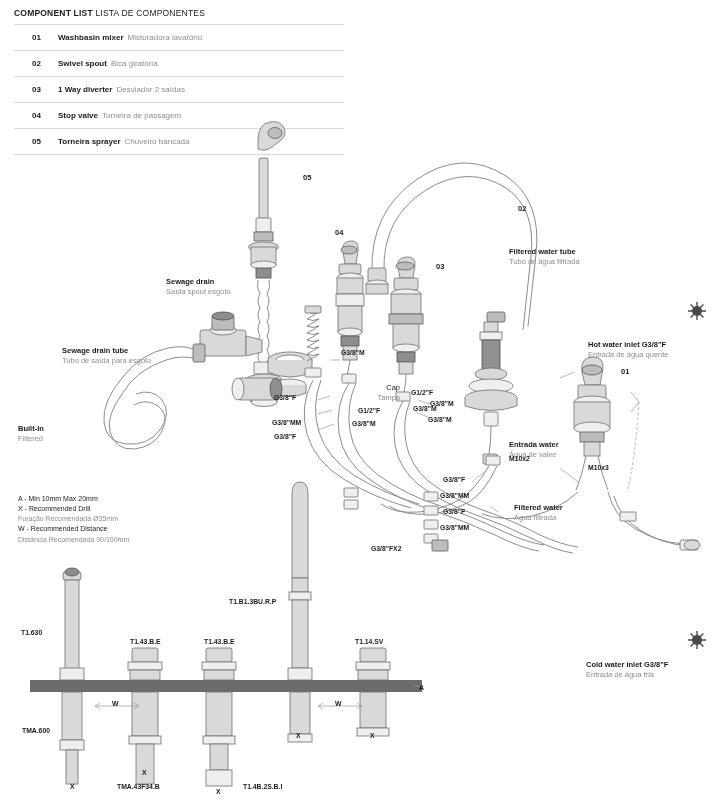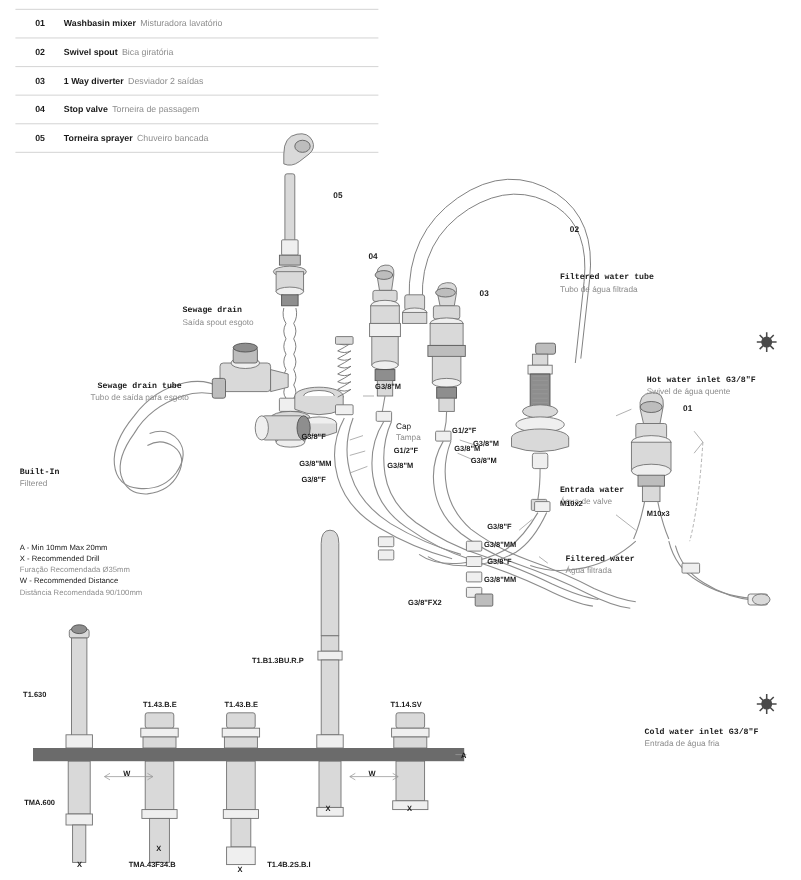--- a/index.html
+++ b/index.html
@@ -10,21 +10,21 @@
   #component-list{left:14px;top:8px;width:330px;}
   .cl-title{font-size:8.5px;font-weight:bold;letter-spacing:.2px;margin-bottom:6px;}
   .cl-title .sub{font-weight:normal;}
   .cl-table{border-top:1px solid #d8d8d8;}
   .cl-row{display:flex;align-items:center;height:25px;border-bottom:1px solid #d8d8d8;padding-left:18px;font-size:8px;}
   .cl-num{font-weight:bold;width:26px;}
   .cl-en{font-weight:bold;margin-right:4px;}
   .cl-pt{color:#8d8d8d;}
   
   .lbl{font-size:7.5px;line-height:1.35;}
-  .lbl b{font-weight:bold;font-family:Liberation Mono, monospace;}
+  .lbl b{font-weight:bold;}
   .lbl .pt{color:#8d8d8d;}
   .code{font-size:6.8px;font-weight:bold;}
   .tag{font-size:7.5px;font-weight:bold;}
   .note{font-size:7px;line-height:1.45;}
   .note .pt{color:#8d8d8d;}
   svg{display:block;}
   #art{position:absolute;left:0;top:0;width:728px;height:800px;pointer-events:none;}
   .ln{stroke:#9a9a9a;stroke-width:.7;fill:none;}
   .ln2{stroke:#6f6f6f;stroke-width:.8;fill:none;}
   .hose{stroke:#8c8c8c;stroke-width:1;fill:none;}
@@ -33,20 +33,24 @@
   .mt2{fill:#efefef;stroke:#6f6f6f;stroke-width:.8;}
   .mtd{fill:#bdbdbd;stroke:#5d5d5d;stroke-width:.8;}
   .dk{fill:#8e8e8e;stroke:#4f4f4f;stroke-width:.8;}
   .wt{fill:#ffffff;stroke:#6f6f6f;stroke-width:.8;}
   .dash{stroke:#9a9a9a;stroke-width:.7;fill:none;stroke-dasharray:3 2;}
 </style>
 </head>
 <body>
 
 <div class="abs" id="component-list">
+  <div class="cl-title">
+    <span>COMPONENT LIST</span>
+    <span class="sub">LISTA DE COMPONENTES</span>
+  </div>
   <div class="cl-table">
     <div class="cl-row">
       <span class="cl-num">01</span>
       <span class="cl-en">Washbasin mixer</span>
       <span class="cl-pt">Misturadora lavatório</span>
     </div>
     <div class="cl-row">
       <span class="cl-num">02</span>
       <span class="cl-en">Swivel spout</span>
       <span class="cl-pt">Bica giratória</span>
@@ -291,51 +295,51 @@
 <div class="abs tag" style="left:518px;top:204px;">02</div>
 <div class="abs tag" style="left:335px;top:228px;">04</div>
 <div class="abs tag" style="left:436px;top:262px;">03</div>
 <div class="abs tag" style="left:621px;top:367px;">01</div>
 
 <div class="abs lbl" style="left:166px;top:277px;width:120px;">
   <b>Sewage  drain</b><br>
   <span class="pt">Saída spout esgoto</span>
 </div>
 
-<div class="abs lbl" style="left:62px;top:346px;width:130px;text-align:center;">
+<div class="abs lbl" style="left:62px;top:346px;width:130px;text-align:left;">
   <b>Sewage  drain tube</b><br>
   <span class="pt">Tubo de saída para esgoto</span>
 </div>
 
 <div class="abs lbl" style="left:509px;top:247px;width:120px;">
   <b>Filtered water tube</b><br>
   <span class="pt">Tubo de água filtrada</span>
 </div>
 
 <div class="abs lbl" style="left:588px;top:340px;width:130px;">
   <b>Hot water inlet G3/8"F</b><br>
-  <span class="pt">Swivel de água quente</span>
+  <span class="pt">Entrada de água quente</span>
 </div>
 
 <div class="abs lbl" style="left:586px;top:660px;width:135px;">
   <b>Cold water inlet G3/8"F</b><br>
   <span class="pt">Entrada de água fria</span>
 </div>
 
 <div class="abs lbl" style="left:509px;top:440px;width:110px;">
   <b>Entrada water</b><br>
   <span class="pt">Água de valve</span>
 </div>
 
 <div class="abs lbl" style="left:514px;top:503px;width:110px;">
   <b>Filtered water</b><br>
   <span class="pt">Água filtrada</span>
 </div>
 
-<div class="abs lbl" style="left:360px;top:383px;width:40px;">
+<div class="abs lbl" style="left:360px;top:383px;width:40px;text-align:right;">
   <span>Cap</span><br>
   <span class="pt">Tampa</span>
 </div>
 
 <div class="abs lbl" style="left:18px;top:424px;width:90px;">
   <b>Built-In</b><br>
   <span class="pt">Filtered</span>
 </div>
 
 <div class="abs note" style="left:18px;top:494px;width:190px;">

